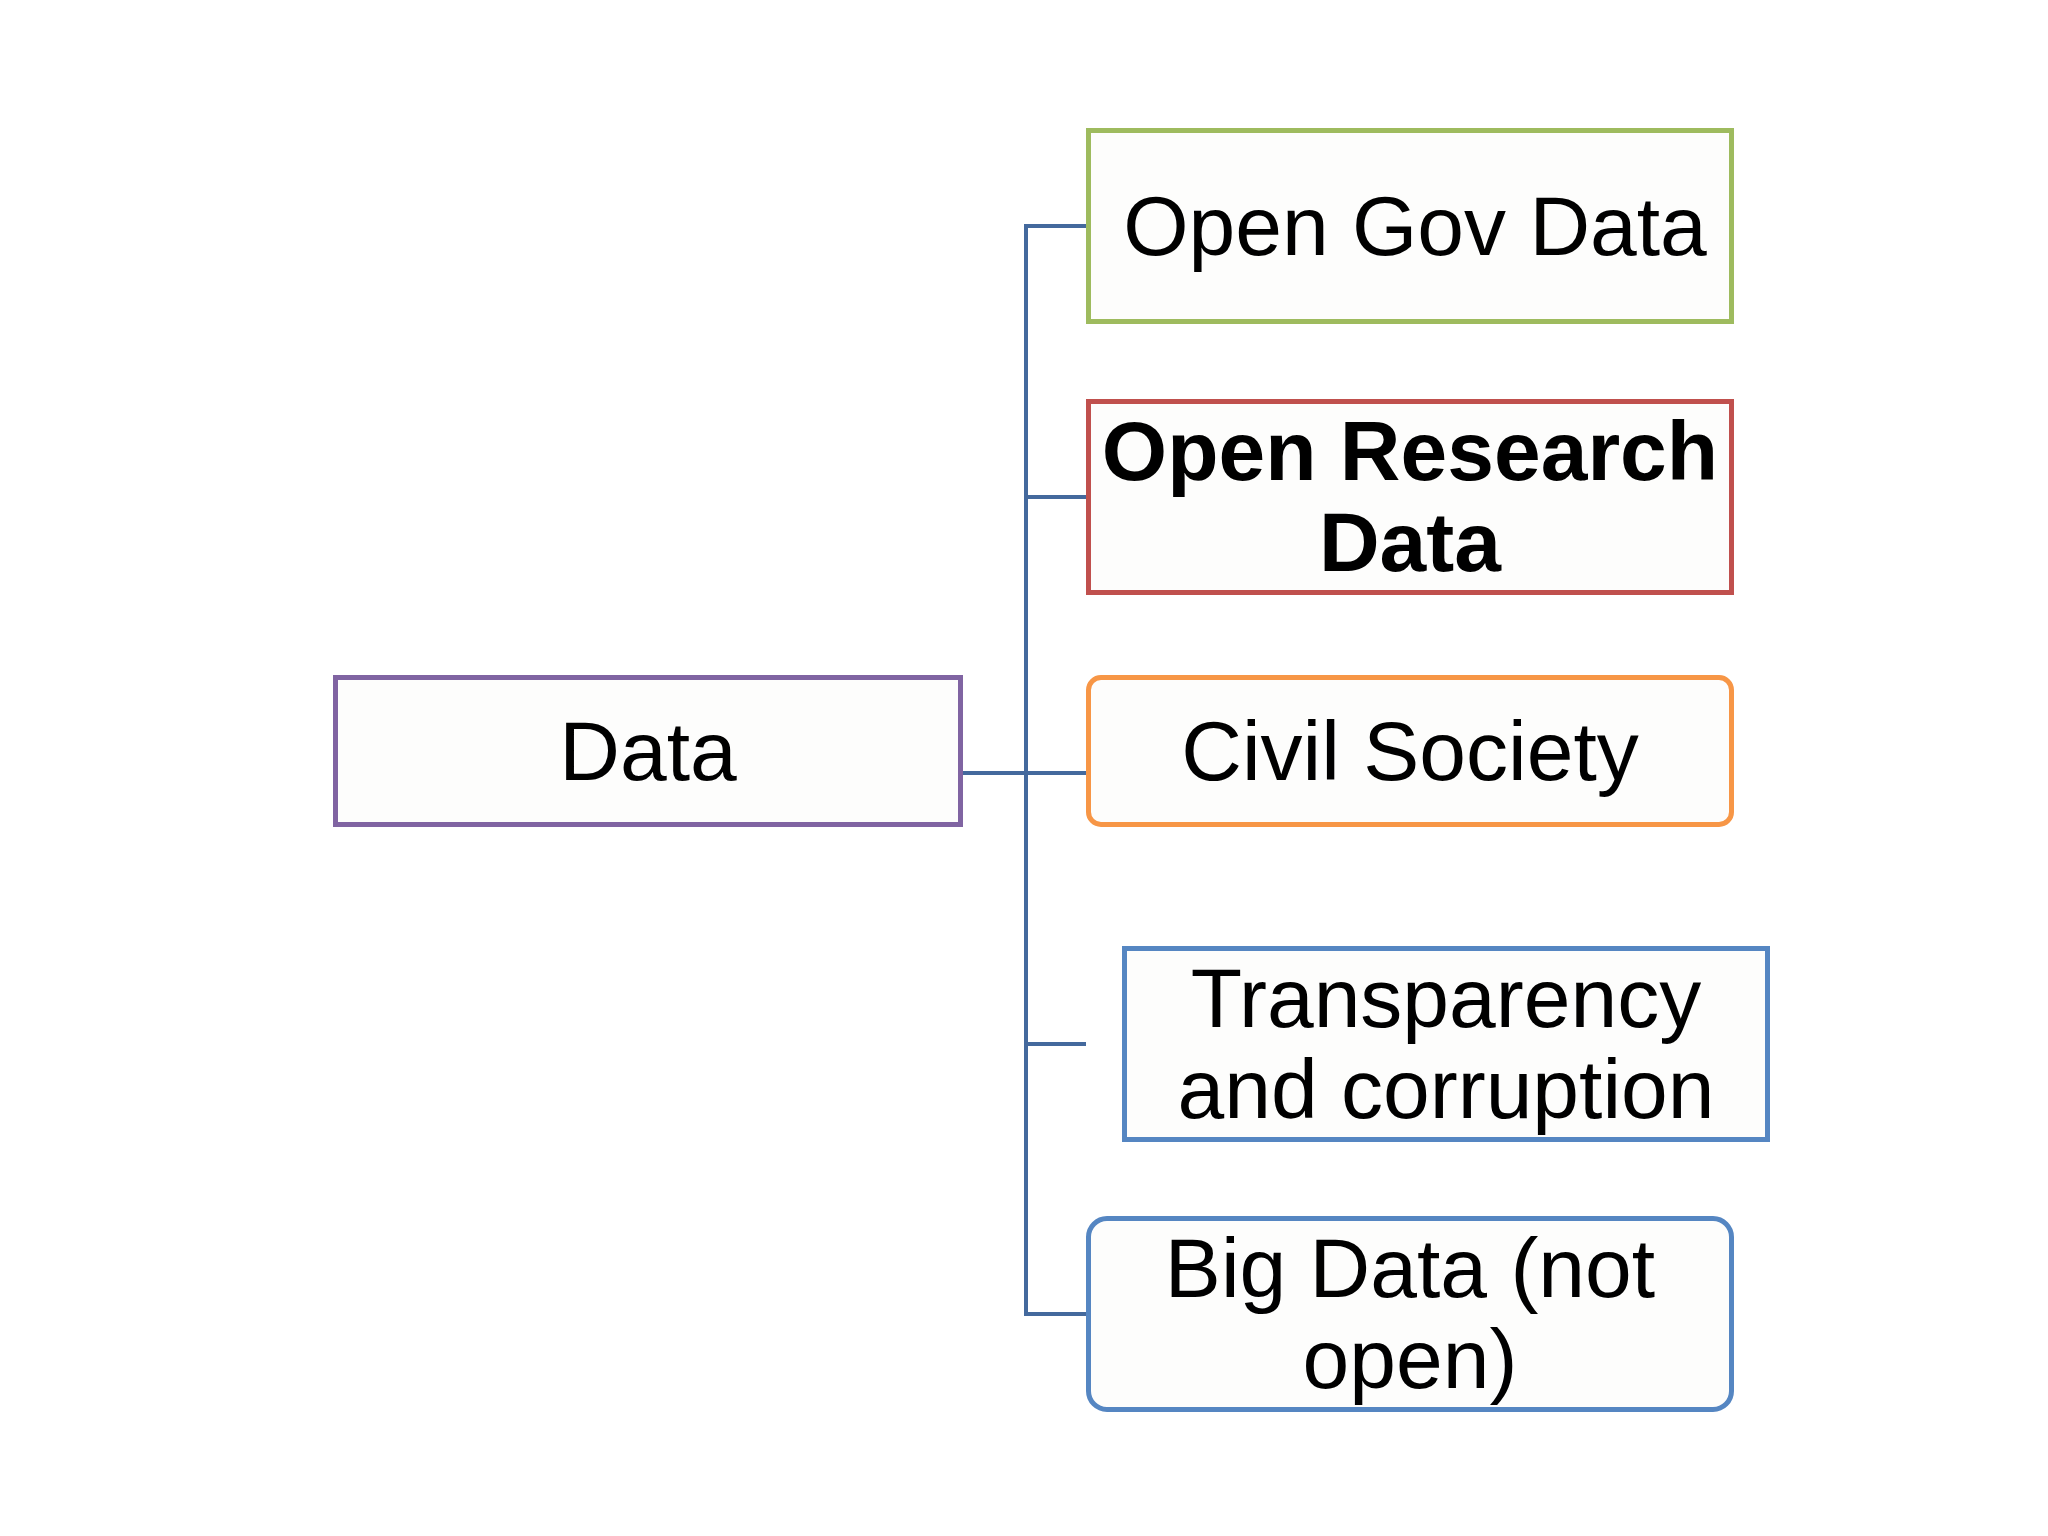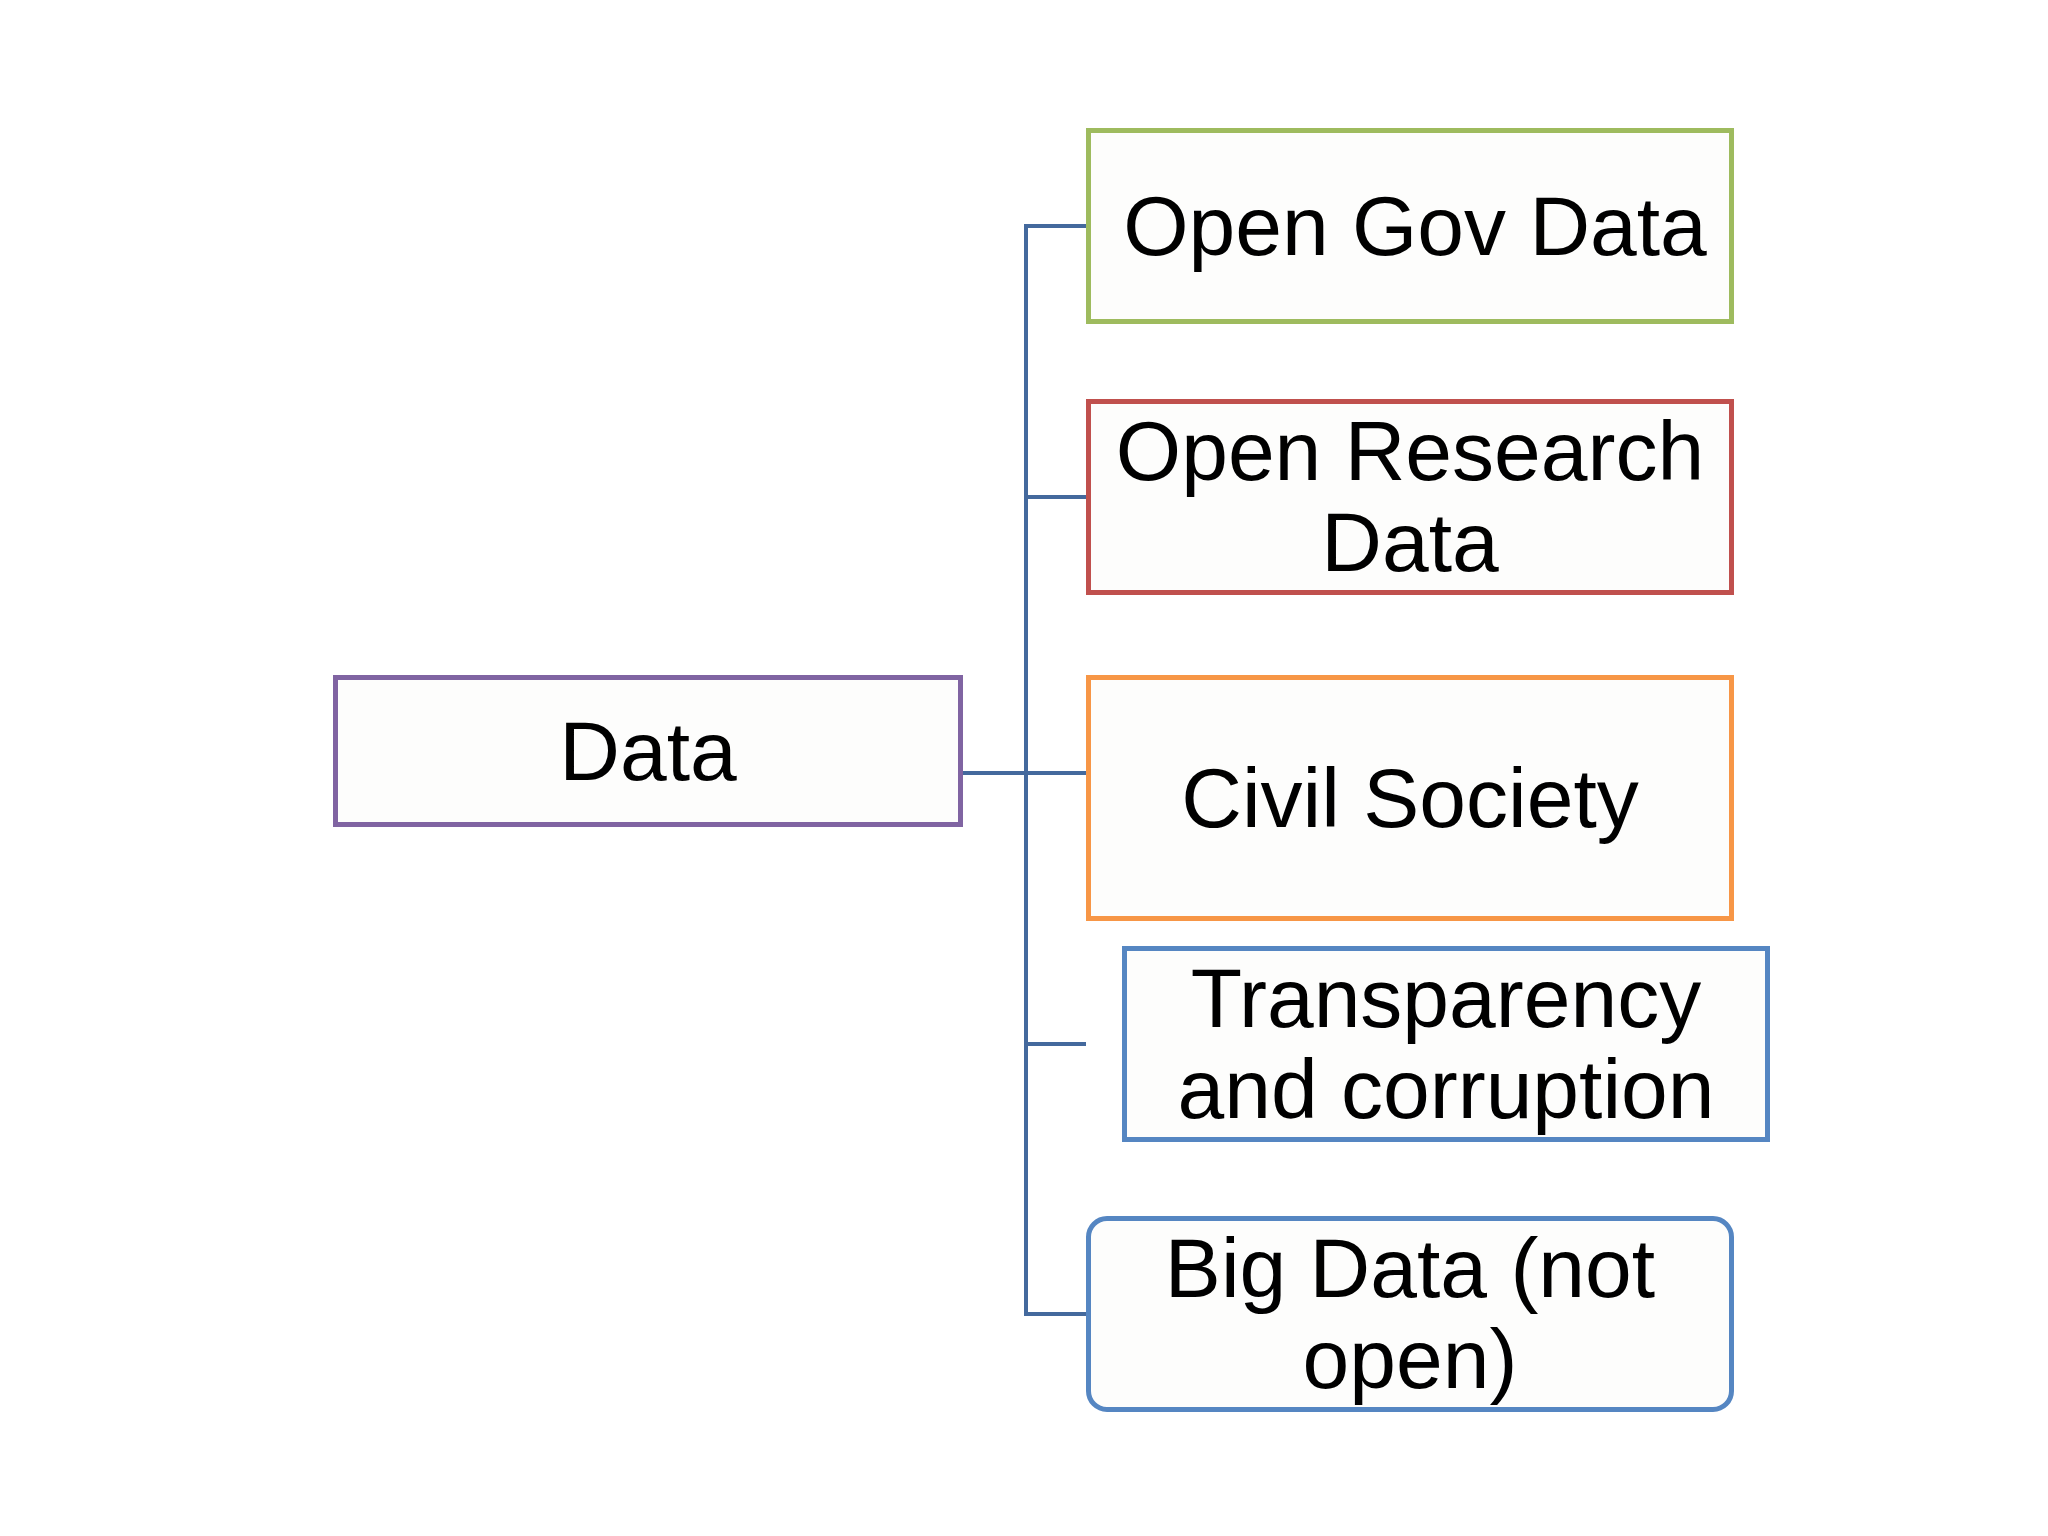--- a/index.html
+++ b/index.html
@@ -40,21 +40,21 @@
     line-height: 1.08;
     padding: 0 6px;
   }
   .node .label {
     display: block;
     width: 100%;
   }
   .root-node { left: 333px; top: 675px; width: 630px; height: 152px; }
   .child-0   { left: 1086px; top: 128px;  width: 648px; height: 196px; padding-left: 16px; }
   .child-1   { left: 1086px; top: 399px;  width: 648px; height: 196px; }
-  .child-2   { left: 1086px; top: 675px;  width: 648px; height: 246px; }
+  .child-2   { left: 1086px; top: 675px;  width: 648px; height: 152px; border-radius: 15px; }
   .child-3   { left: 1086px; top: 946px;  width: 648px; height: 196px; }
   .child-4   { left: 1086px; top: 1216px; width: 648px; height: 196px; border-radius: 21px; }
 </style>
 </head>
 <body>
 
 <div class="canvas">
 
   <svg class="connectors" viewBox="0 0 2048 1536" xmlns="http://www.w3.org/2000/svg">
     <line class="conn" x1="1026" y1="224" x2="1026" y2="1316" stroke="#44699D"></line>
@@ -66,21 +66,21 @@
   </svg>
 
   <div class="node root-node" style="border-color: rgb(128, 100, 162);">
     <span class="label">Data</span>
   </div>
 
   <div class="node child-0" style="border-color: rgb(158, 187, 94);">
     <span class="label">Open Gov Data</span>
   </div>
 
-  <div class="node child-1" style="border-color: rgb(192, 80, 77);">
+  <div class="node child-1" style="border-color: rgb(192, 80, 77); font-weight: bold;">
     <span class="label">Open Research Data</span>
   </div>
 
   <div class="node child-2" style="border-color: rgb(247, 150, 70);">
     <span class="label">Civil Society</span>
   </div>
 
   <div class="node child-3" style="border-color: rgb(85, 134, 194); margin-left: 36px;">
     <span class="label">Transparency and corruption</span>
   </div>

